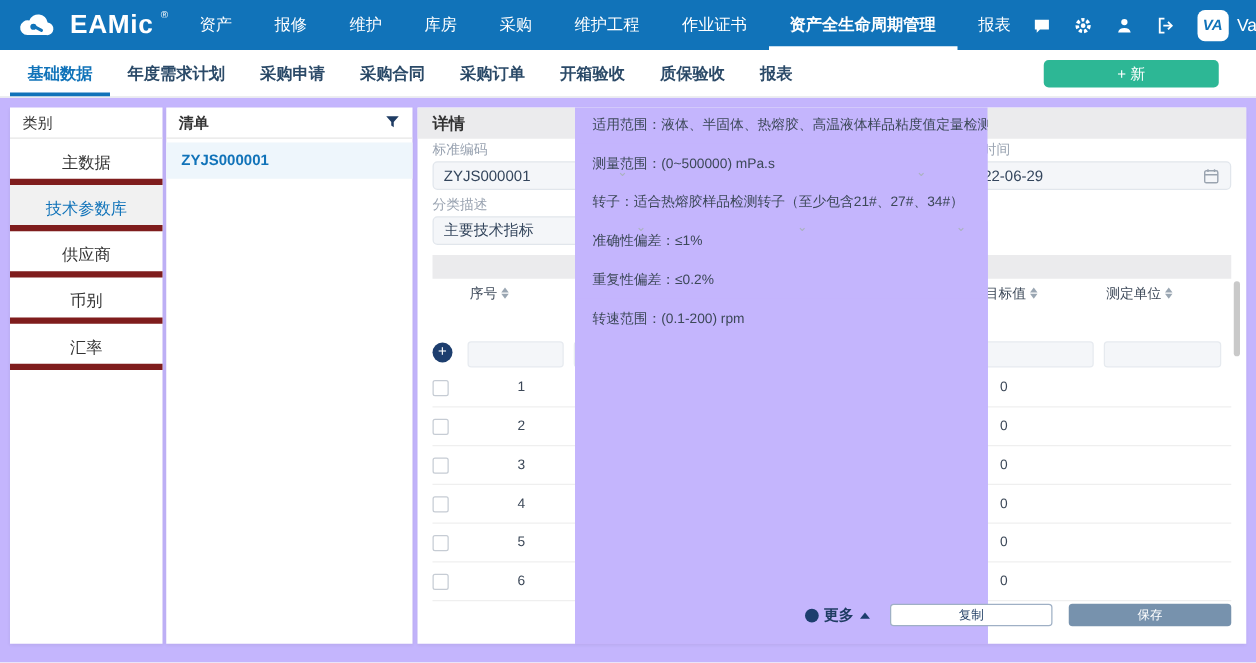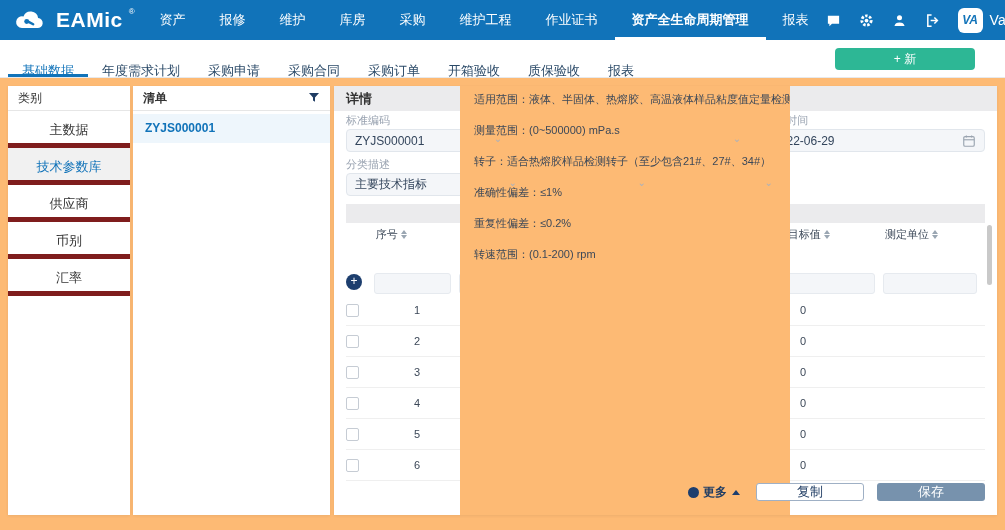--- a/index.html
+++ b/index.html
@@ -36,32 +36,32 @@
     font-weight:bold; font-style:italic; font-size:12px;
   }
   .va-name { color:#fff; font-size:14px; }
 
   
   .subnav {
     height:38px; background:#fff; display:flex; align-items:center;
     padding-left:8px; position:relative; border-bottom:1px solid #e7e9ec;
   }
   .subtab {
-    font-size:13px; font-weight:normal; color:#2b4a68; padding:12px 14px;
+    font-size:13px; font-weight:bold; color:#2b4a68; padding:0 14px;
     height:37px; line-height:37px; cursor:pointer; white-space:nowrap;
   }
   .subtab.active { color:#1173b9; border-bottom:3px solid #1173b9; }
   .new-button {
     position:absolute; right:30px; top:8px; width:140px; height:22px;
     background:#2db795; color:#fff; font-size:12px; border-radius:4px;
     display:flex; align-items:center; justify-content:center; cursor:pointer;
   }
 
   
-  .content { display:flex; padding:8px 8px 0; height:452px; background:#fdba74; }
+  .content { display:flex; padding:8px 8px 0; height:452px; background:#c4b5fd; }
   .panel { background:#fff; height:429px; box-shadow:0 1px 3px rgba(0,0,0,.07); }
   .panel-header {
     height:25px; display:flex; align-items:center; justify-content:space-between;
     padding:0 10px; border-bottom:1px solid #e6e6e6; font-size:12px; color:#333;
   }
 
   .cat-panel { width:122px; flex:0 0 auto; }
   .cat-item {
     height:37px; line-height:37px; text-align:center; font-size:13px; color:#333;
     border-bottom:5px solid #7f1d1d; cursor:pointer;
@@ -144,21 +144,21 @@
 
   .detail-footer { position:absolute; bottom:14px; right:12px; display:flex; align-items:center; }
   .more-link { display:flex; align-items:center; gap:4px; margin-right:16px; cursor:pointer; }
   .more-dot { width:11px; height:11px; border-radius:50%; background:#1d3e6e; }
   .more-label { font-size:12px; color:#1f3c63; font-weight:bold; }
   .more-caret {
     width:0; height:0; border-left:4px solid transparent; border-right:4px solid transparent;
     border-bottom:5px solid #1d3e6e; margin-left:1px;
   }
   .btn {
-    width:108px; height:18px; border-radius:3px; font-size:13px;
+    width:130px; height:18px; border-radius:3px; font-size:10px;
     display:flex; align-items:center; justify-content:center; cursor:pointer;
   }
   .btn-copy { border:1px solid #9fb0c5; background:#fff; color:#1f3c63; margin-right:13px; }
   .btn-save { background:#7792ad; color:#fff; }
 
   .scroll-thumb {
     position:absolute; right:5px; top:139px; width:5px; height:60px;
     background:#c9c9c9; border-radius:3px; cursor:pointer;
   }
 </style>

